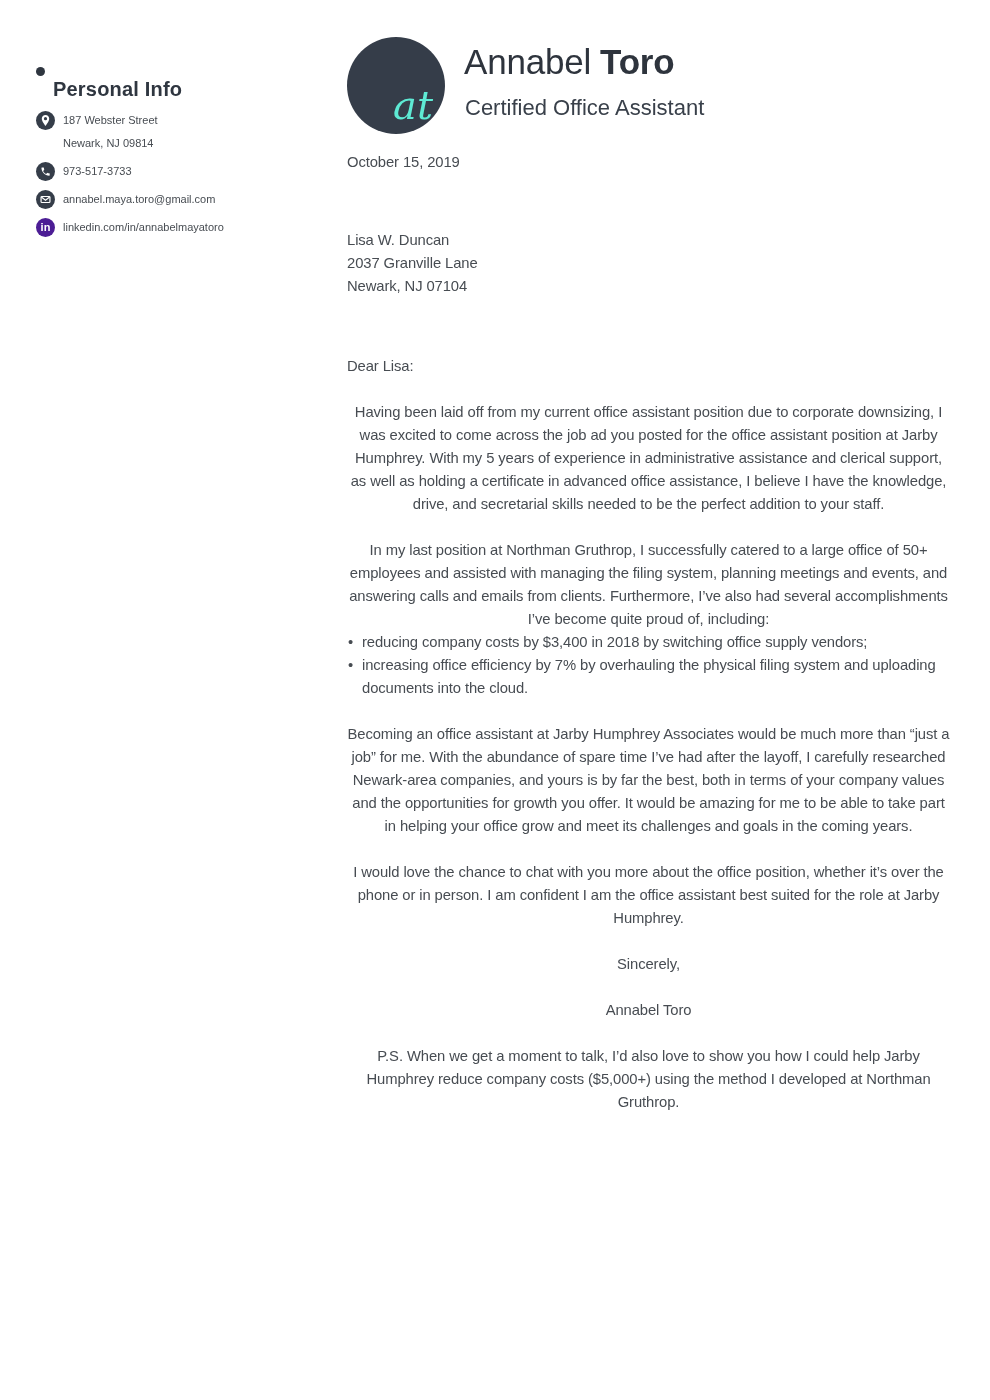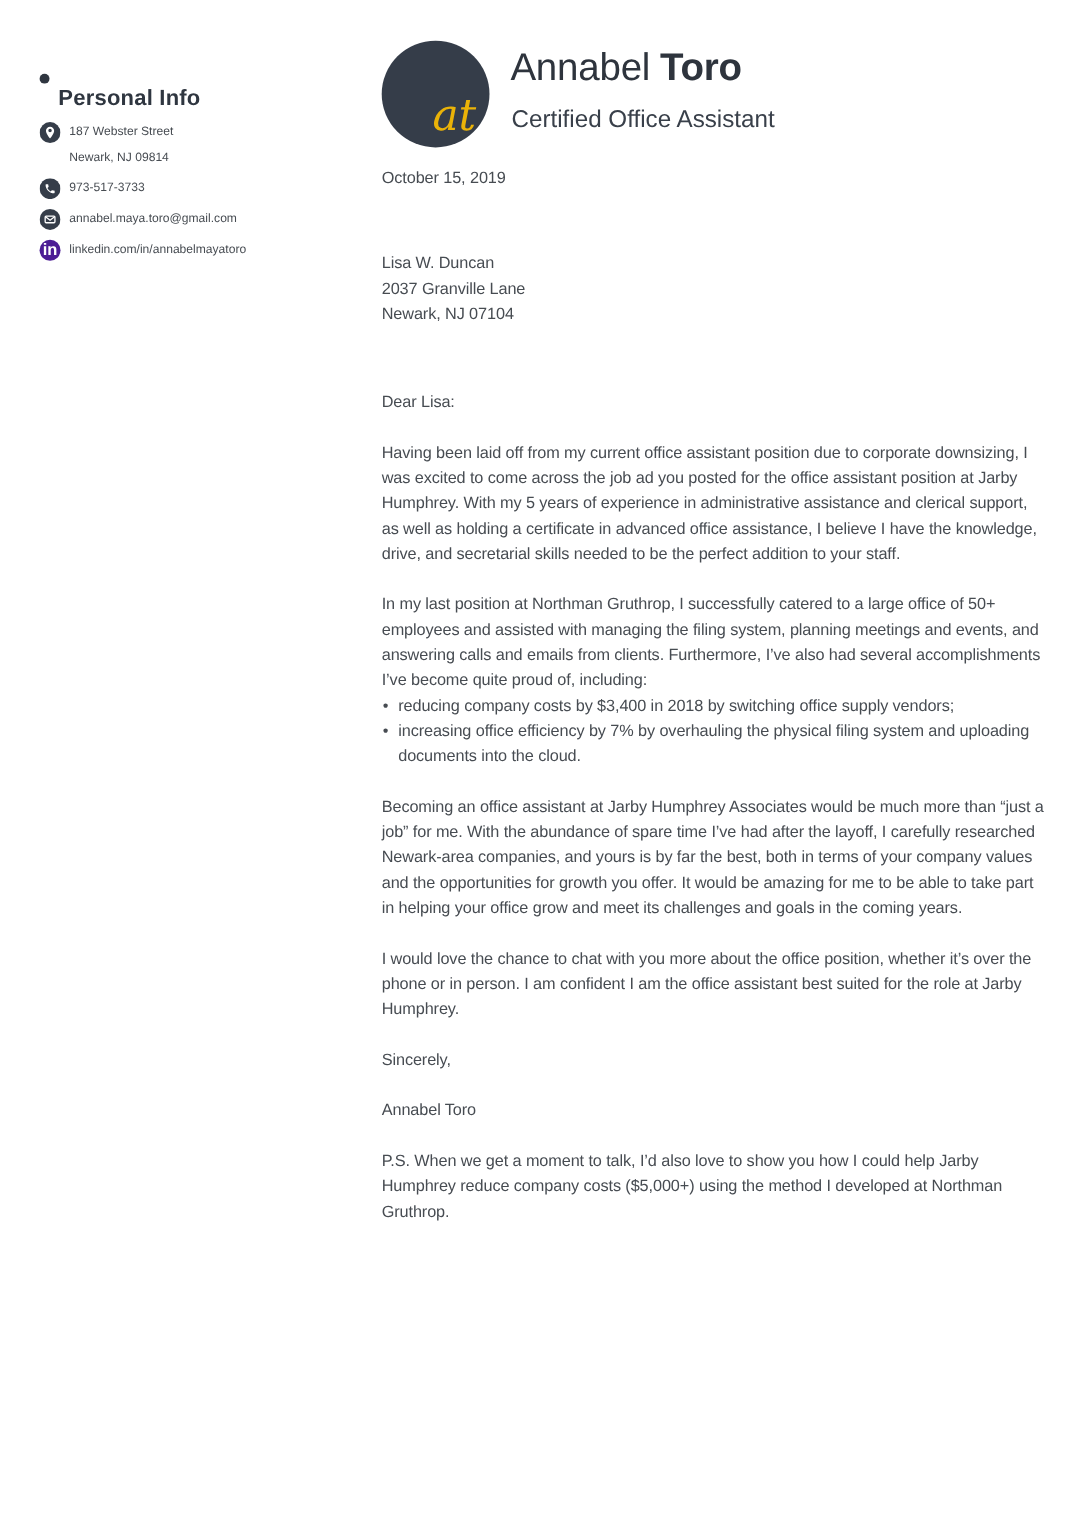--- a/index.html
+++ b/index.html
@@ -18,35 +18,35 @@
   }
   .side-heading-text {
     font-size: 20px; font-weight: 700; color: #2f3640;
     line-height: 26px; letter-spacing: 0.2px; margin-top: 36px;
   }
   .contact-row { display: flex; align-items: flex-start; margin-bottom: 5px; }
   .cicon { flex: 0 0 19px; width: 19px; height: 19px; margin-top: 2px; margin-right: 8px; }
   .cicon svg { display: block; }
   .linkedin-badge {
     width: 19px; height: 19px; border-radius: 50%; background: #4c1d95;
-    color: #ffffff; font-size: 15px; font-weight: 700;
+    color: #ffffff; font-size: 11px; font-weight: 700;
     display: flex; align-items: center; justify-content: center; line-height: 1;
   }
   .ctext { font-size: 11px; line-height: 23px; color: #474c52; }
 
   
   .main { position: absolute; left: 347px; top: 0; width: 604px; }
   .avatar {
     position: absolute; left: 0; top: 37px; width: 98px; height: 97px;
     border-radius: 50%; background: #353d49;
   }
   .monogram {
     position: absolute; right: 12px; bottom: 9px;
     font-family: "DejaVu Serif", serif; font-style: italic;
-    font-size: 40px; color: #eab308; line-height: 1;
+    font-size: 40px; color: #5eead4; line-height: 1;
   }
   .name {
     position: absolute; left: 117px; top: 42px; margin: 0;
     font-size: 35px; font-weight: 400; color: #2e343d;
     line-height: 40px; letter-spacing: -0.2px; white-space: nowrap;
   }
   .nf { margin-right: 9px; }
   .nl { font-weight: 700; }
   .jobtitle {
     position: absolute; left: 118px; top: 95px;
@@ -55,21 +55,21 @@
 
   
   .letter {
     position: absolute; left: 0; top: 151px; width: 604px;
     font-size: 14.8px; line-height: 23px; color: #474c52;
     letter-spacing: -0.1px;
   }
   .date { margin-bottom: 55px; }
   .recipient { margin-bottom: 57px; }
   .salutation { margin-bottom: 23px; }
-  .para { margin: 0 1px 23px 0; }
+  .para { margin: 0 1px 23px 0; text-align: center; }
   .nogap { margin-bottom: 0; }
   .bullets { margin-bottom: 23px; }
   .bullet-item { position: relative; padding-left: 15px; }
   .bdot { position: absolute; left: 1px; top: 0; }
 </style>
 </head>
 <body>
 
 <div class="page">
 

